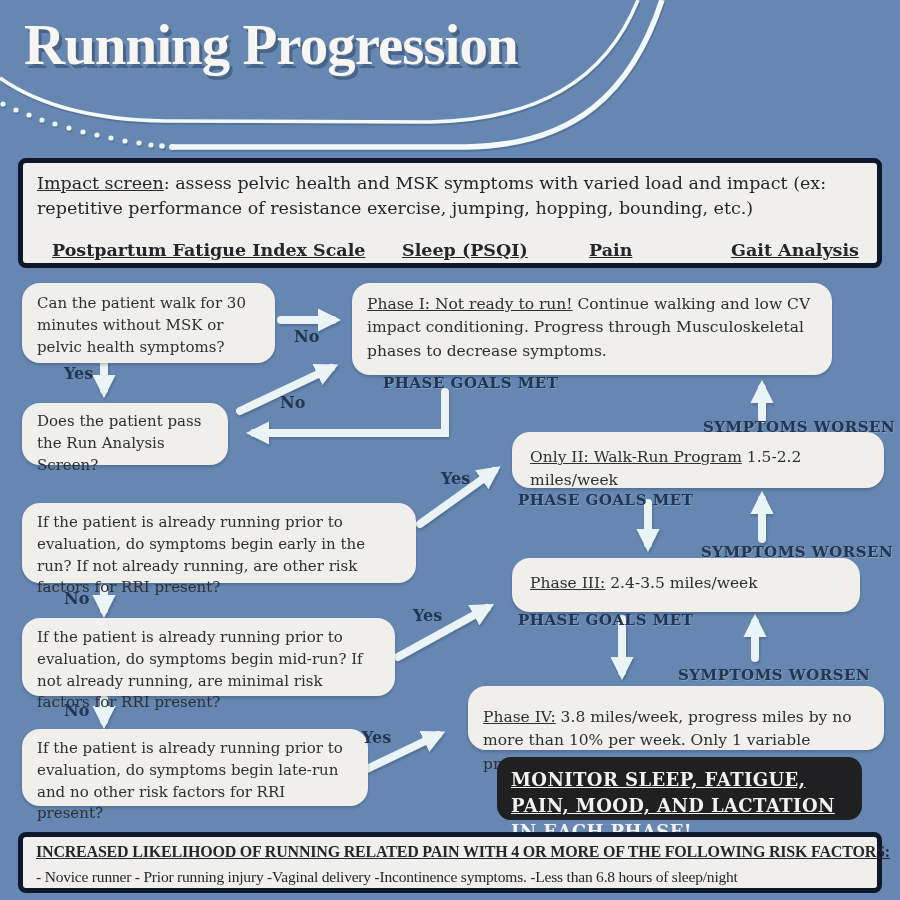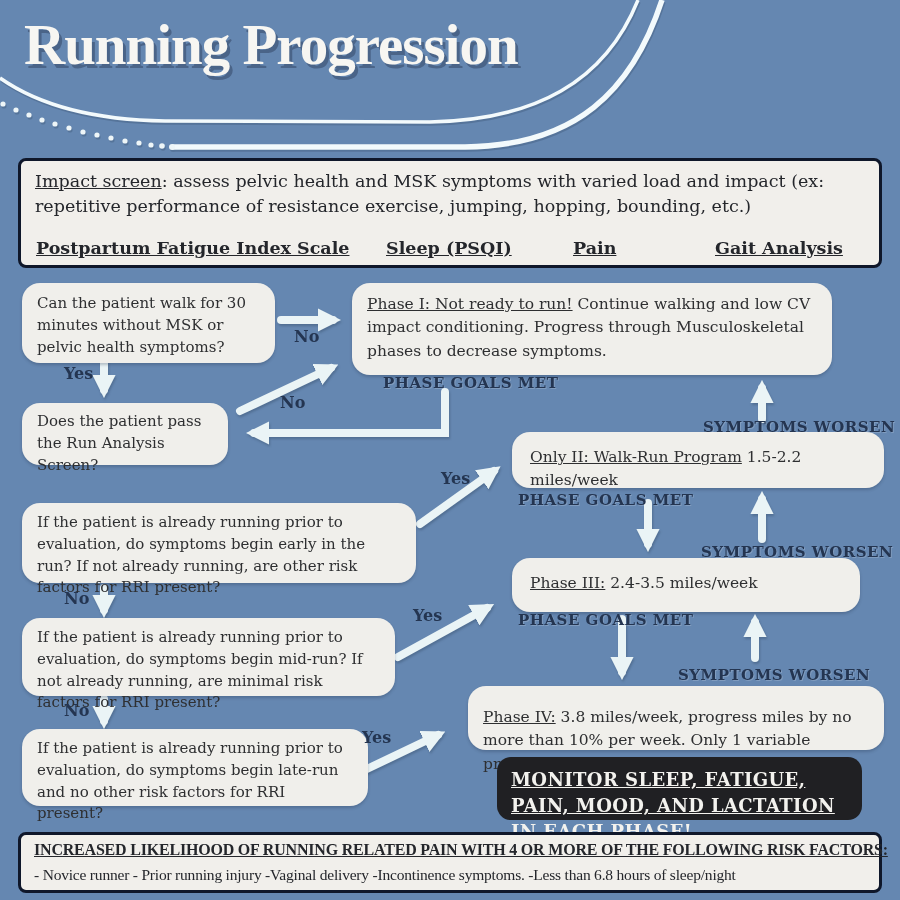--- a/index.html
+++ b/index.html
@@ -16,29 +16,29 @@
     font-weight:800;font-size:57px;letter-spacing:-1px;
     color:#f7f6f2;
     text-shadow:3px 4px 0 rgba(42,58,86,.45);
     white-space:nowrap;
   }
   #header-deco{position:absolute;left:0;top:0;pointer-events:none;
     filter:drop-shadow(1px 2px 0 rgba(40,58,88,.25));}
   
   .panel{
     position:absolute;background:#f1efeb;
-    border:3px solid #0f172a;border-radius:8px;
+    border:5px solid #0f172a;border-radius:8px;
     box-sizing:border-box;color:#24262b;
   }
   #impact-panel{left:18px;top:158px;width:864px;height:110px;}
   #impact-text{position:absolute;left:14px;top:8px;width:832px;
     font-size:17.5px;line-height:1.42;}
   .u{text-decoration:underline;}
   .impact-link{position:absolute;font-size:17.5px;font-weight:600;
-    text-decoration:underline;white-space:nowrap;cursor:pointer;}
+    text-decoration:underline;white-space:nowrap;cursor:pointer;margin-left:14px;}
   
   .qbox,.pbox{
     position:absolute;background:#f0efeb;border-radius:18px;
     box-sizing:border-box;color:#2e2f31;
     box-shadow:0 2px 3px rgba(35,50,75,.28);
     font-size:15px;line-height:1.45;padding:10px 15px;
   }
   .pbox{font-size:15.5px;line-height:1.5;}
   
   .flowlabel{

